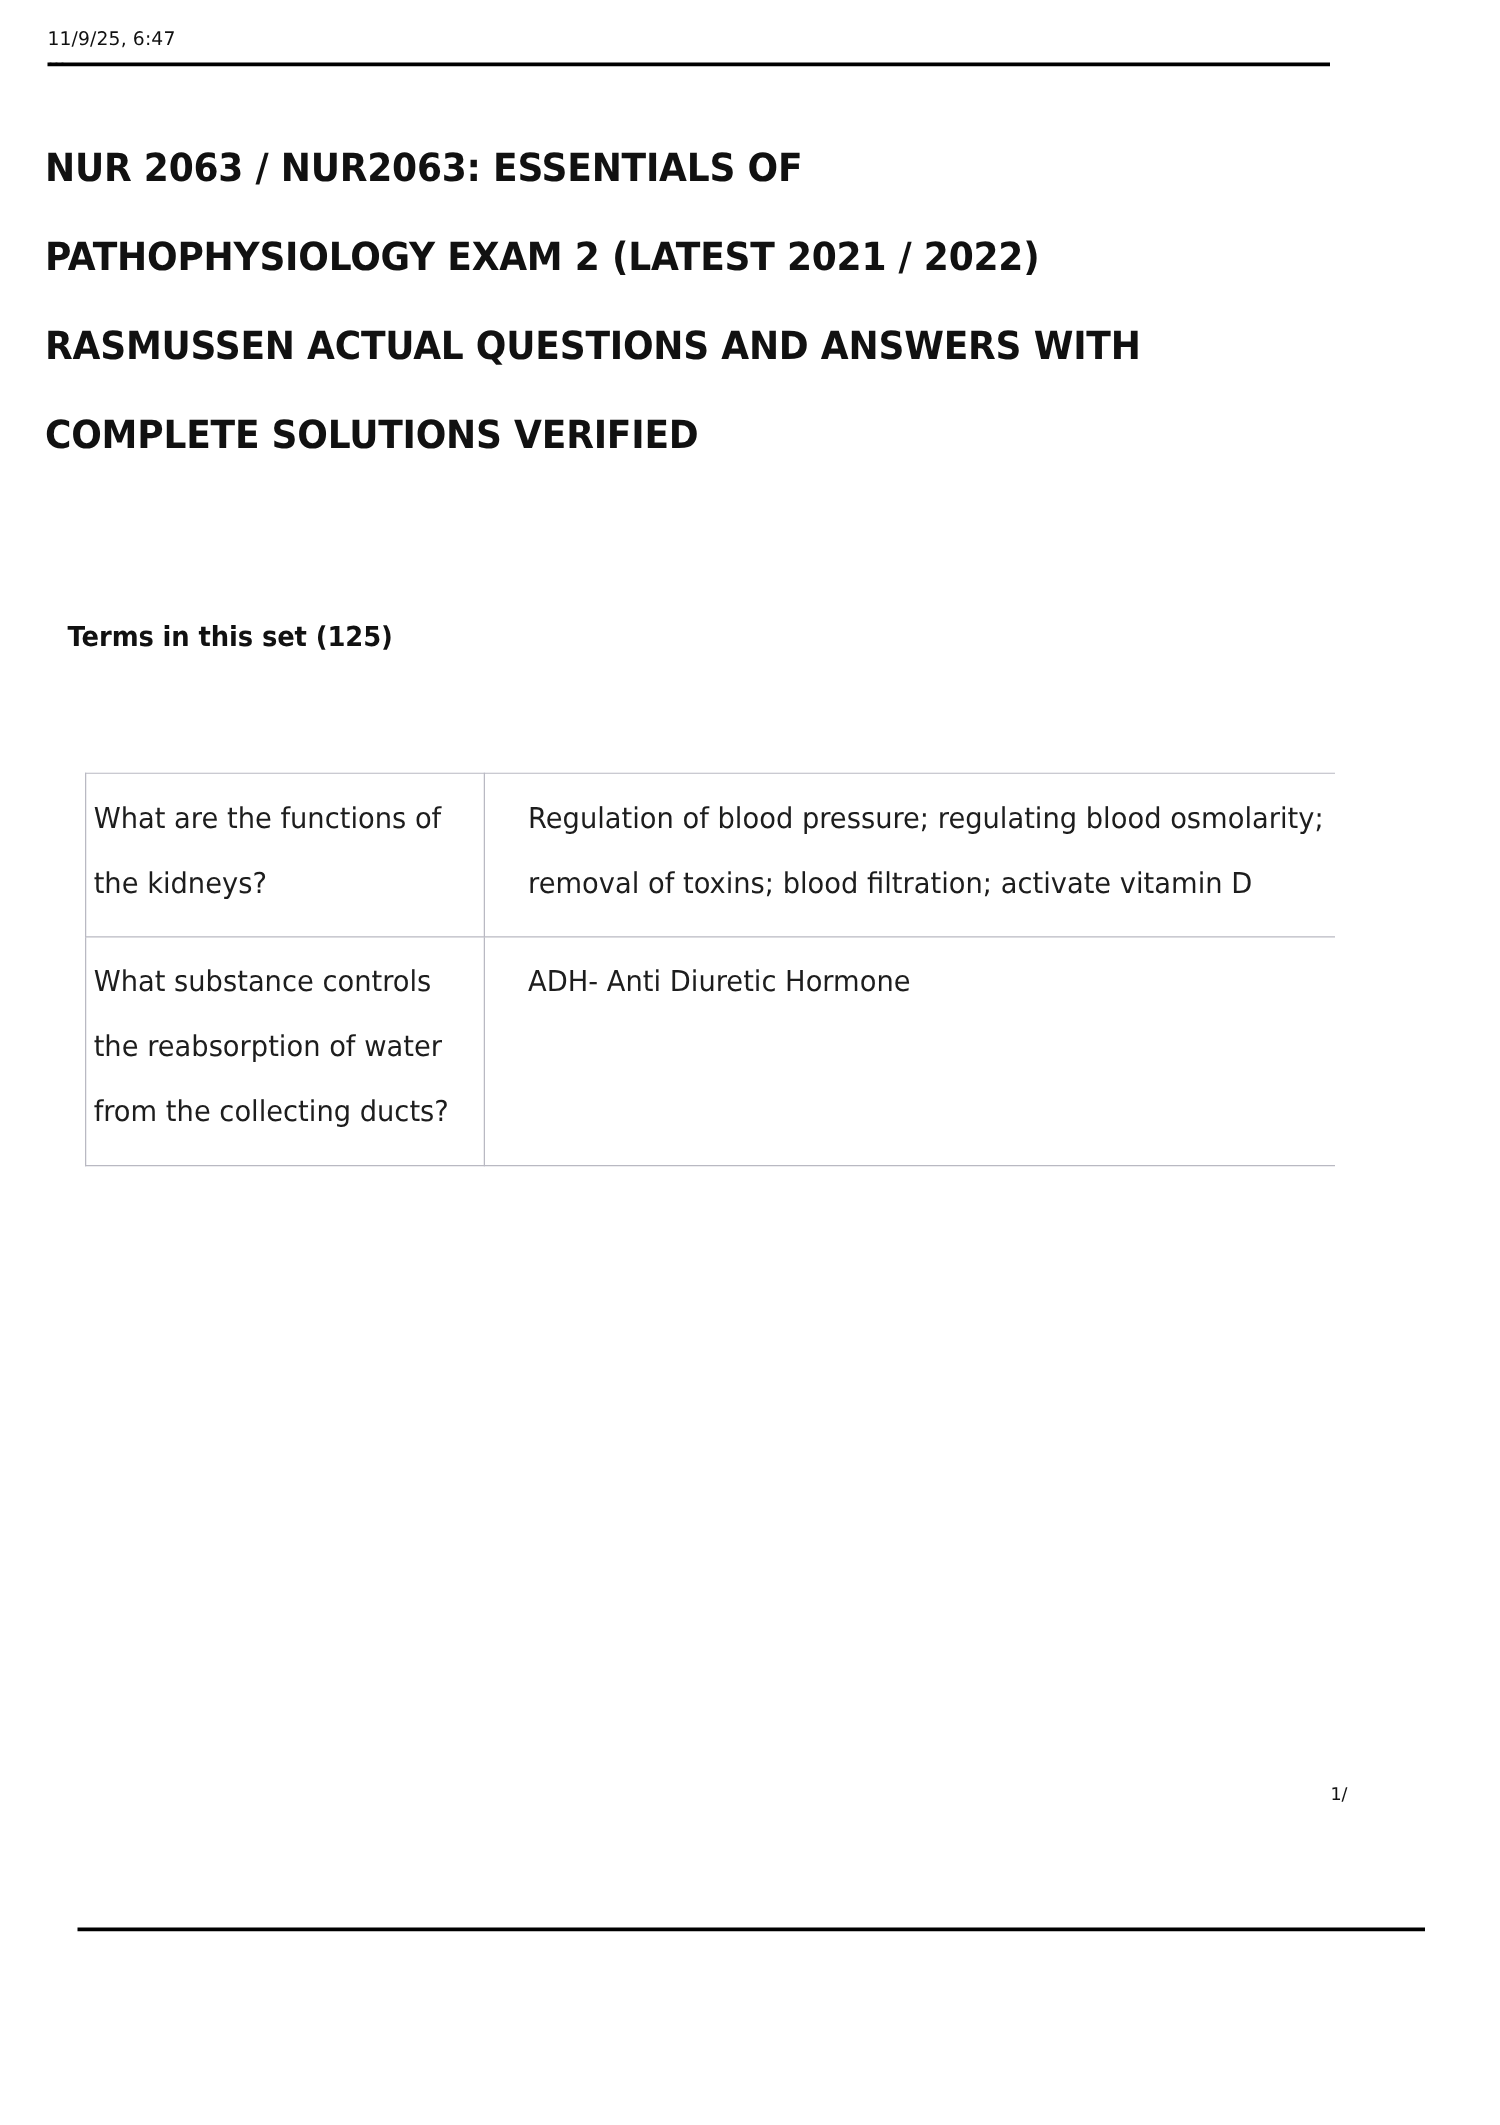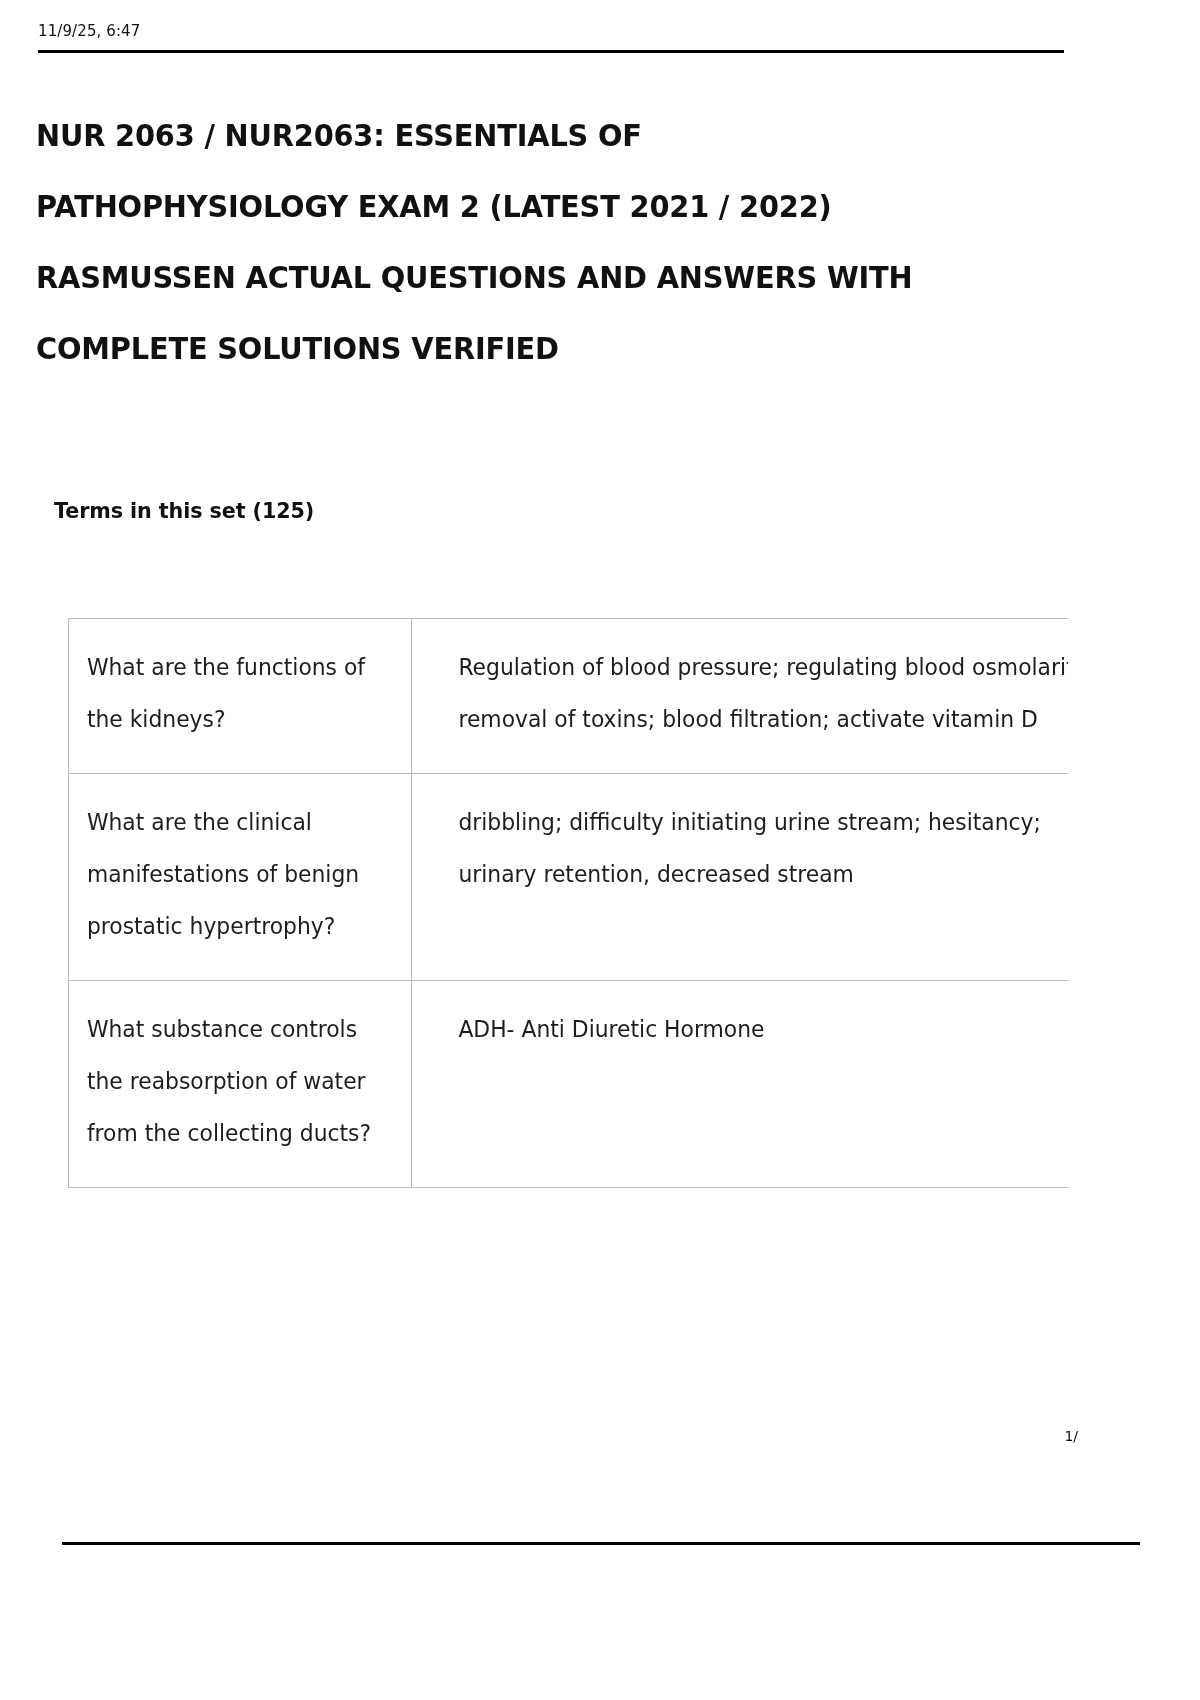--- a/index.html
+++ b/index.html
@@ -105,21 +105,21 @@
     overflow: hidden;
   }
   table.terms {
     border-collapse: collapse;
     width: 1000px;
     table-layout: fixed;
   }
   table.terms td {
     border: 1px solid #b9b9c2;
     vertical-align: top;
-    padding: 16px;
+    padding: 4px;
     font-family: "DejaVu Sans", sans-serif;
     font-size: 23px;
     line-height: 52px;
     color: #1d1d1d;
     transform-origin: left top;
     margin-left: 39px;
   }
   table.terms td.term-col {
     width: 310px;
   }
@@ -185,28 +185,20 @@
         <tr>
           <td class="term-col">
             <span class="cell-inner">What are the functions of the kidneys?</span>
           </td>
           <td class="def-col">
             <span class="cell-inner">Regulation of blood pressure; regulating blood osmolarity; removal of toxins; blood filtration; activate vitamin D</span>
           </td>
         </tr>
         <tr>
           <td class="term-col">
-            <span class="cell-inner">What are the clinical manifestations of benign prostatic hypertrophy?</span>
-          </td>
-          <td class="def-col">
-            <span class="cell-inner">dribbling; difficulty initiating urine stream; hesitancy; urinary retention, decreased stream</span>
-          </td>
-        </tr>
-        <tr>
-          <td class="term-col">
             <span class="cell-inner">What substance controls the reabsorption of water from the collecting ducts?</span>
           </td>
           <td class="def-col">
             <span class="cell-inner">ADH- Anti Diuretic Hormone</span>
           </td>
         </tr>
       </tbody>
     </table>
   </div>
 

